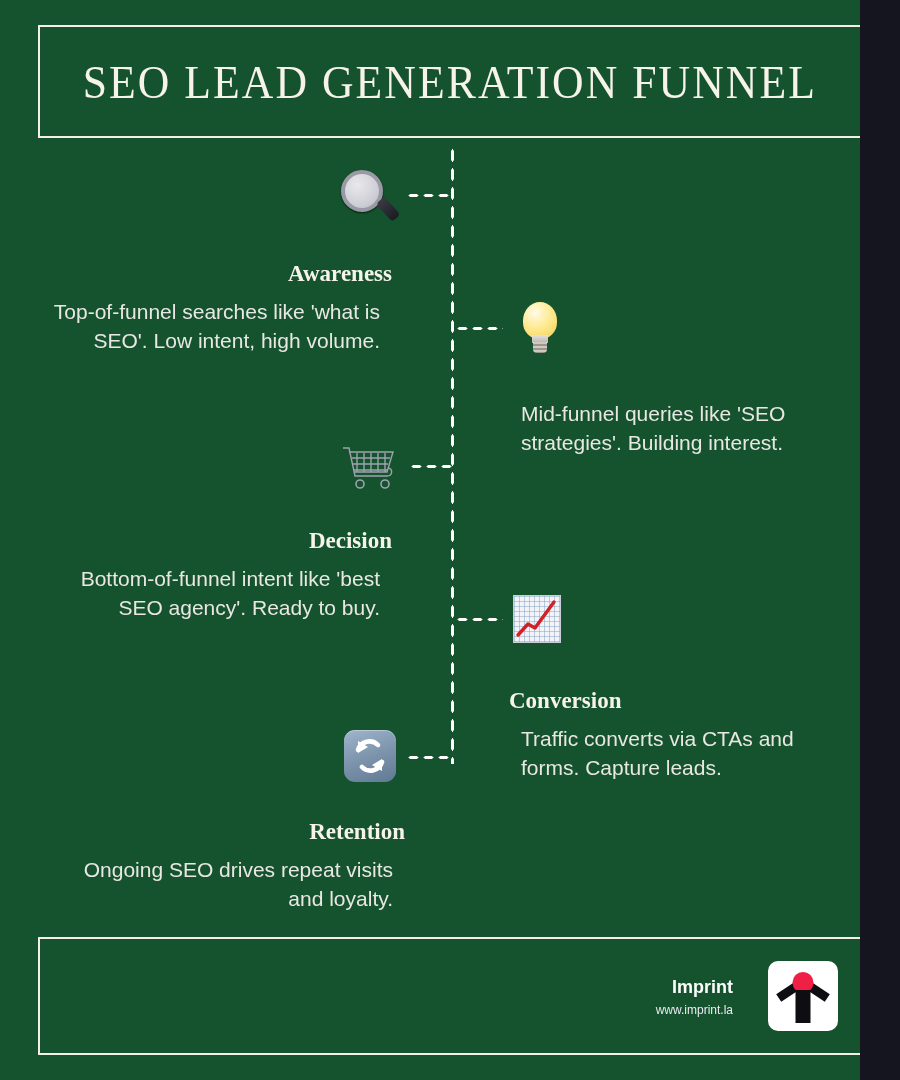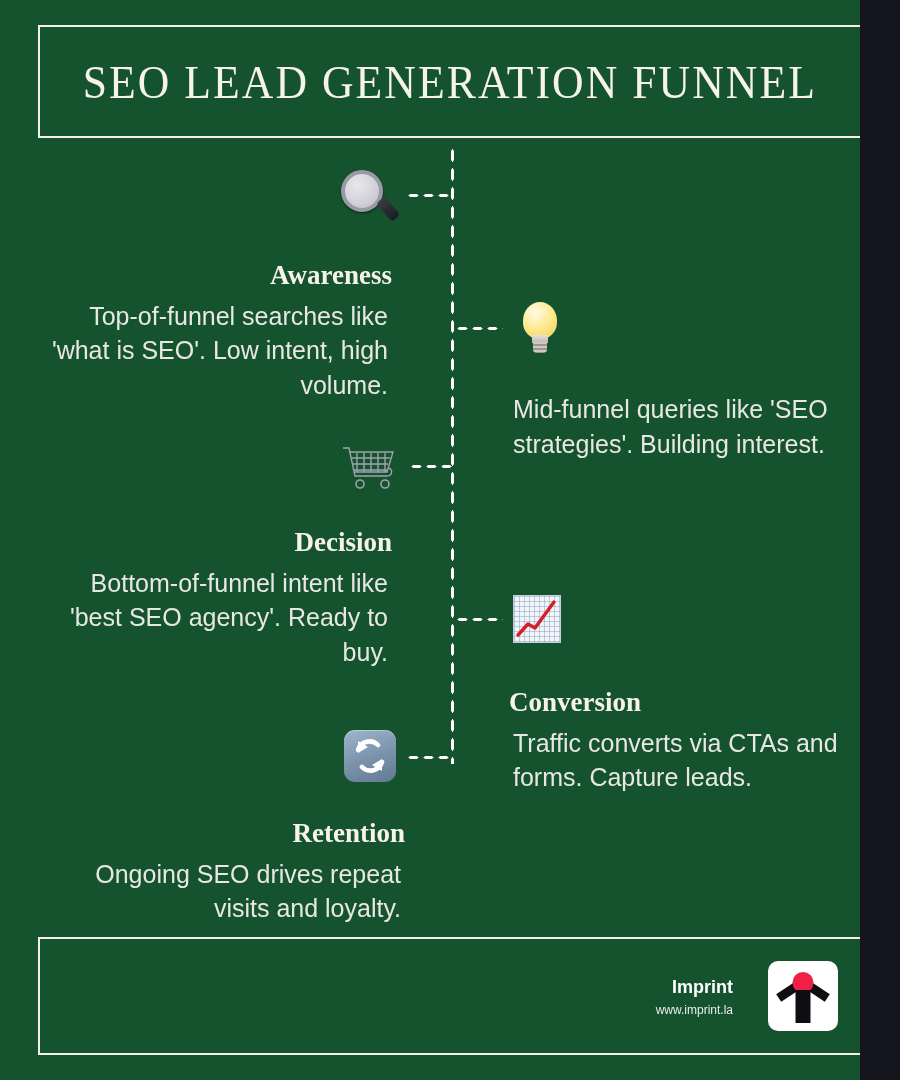--- a/index.html
+++ b/index.html
@@ -58,31 +58,31 @@
     background-repeat: repeat-x;
   }
 
   
   .stage { position: absolute; }
   .stage-left  { text-align: right; }
   .stage-right { text-align: left; }
   .stage-heading {
     font-family: "Liberation Serif", "DejaVu Serif", serif;
     font-weight: bold;
-    font-size: 27px;
+    font-size: 23px;
     color: #f7f3ea;
     line-height: 1.1;
     margin: 0 0 8px 0;
   }
   .stage-body {
     font-family: "Liberation Sans", sans-serif;
-    font-size: 25px;
+    font-size: 21px;
     color: #e9e7e4;
     line-height: 1.38;
-    margin: 4px;
+    margin: 12px;
   }
 
   
   .icon-wrap { position: absolute; }
 
   
   .mag-lens {
     position: absolute; left: 0; top: 0;
     width: 42px; height: 42px; border-radius: 50%;
     background: radial-gradient(circle at 36% 32%, #e9e9ec 0%, #cfcfd6 62%, #b9b9c2 100%);

